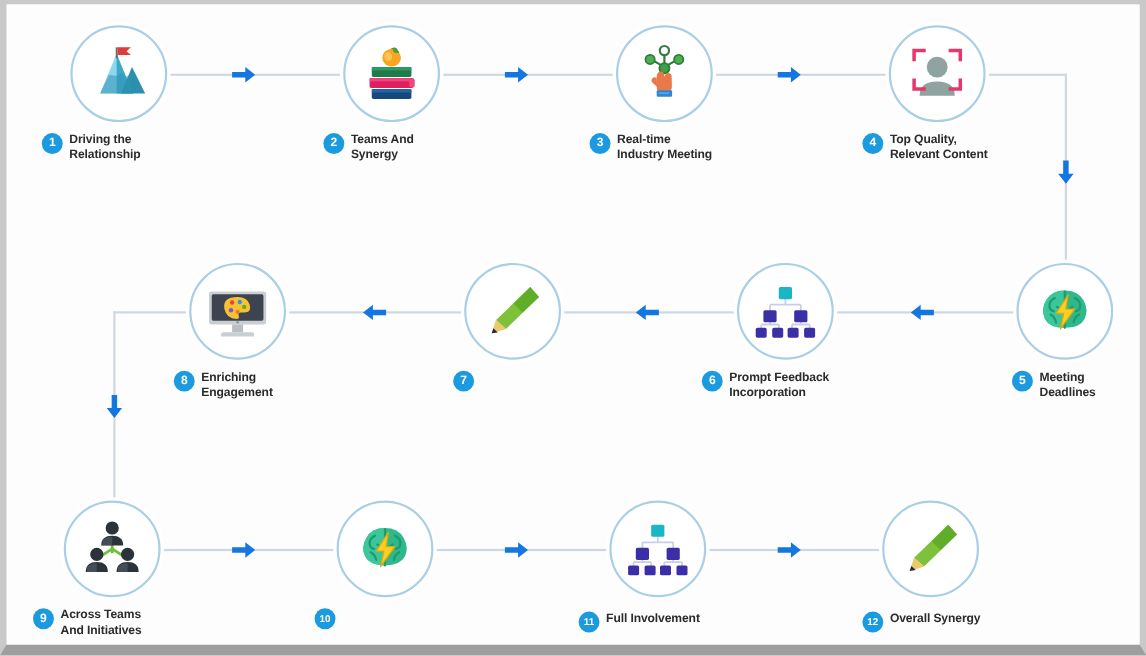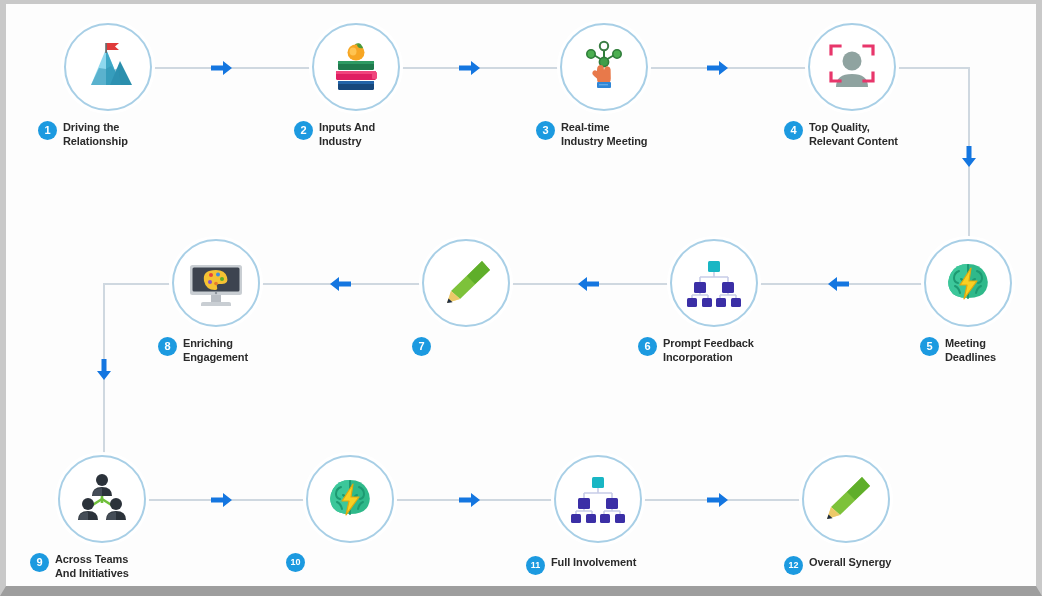--- a/index.html
+++ b/index.html
@@ -174,21 +174,21 @@
             <rect x="8" y="32" width="40" height="9" rx="1.5" fill="#e01f62"></rect>
             <rect x="8" y="32" width="40" height="3" fill="#f0457d"></rect>
             <rect x="44" y="33" width="5" height="7" rx="1" fill="#f0457d"></rect>
             <rect x="10" y="42" width="36" height="9" rx="1.5" fill="#17487d"></rect>
             <rect x="10" y="42" width="36" height="3" fill="#2364a8"></rect>
           </svg>
         </span>
       </div>
       <div class="label" style="left:-18px;top:97px;">
         <span class="badge">2</span>
-        <span class="ltext"><span>Inputs And</span><br><span>Industry</span></span>
+        <span class="ltext"><span>Teams And</span><br><span>Synergy</span></span>
       </div>
     </div>
 
     <div class="node" style="left:554px;top:19px;">
       <div class="circle">
         <span>
           <svg width="56" height="56" viewBox="0 0 56 56">
             <path d="M28 26 L28 8 M28 22 L16 15 M28 22 L40 15" stroke="#2f7d3a" stroke-width="2" fill="none"></path>
             <circle cx="28" cy="7" r="4.2" fill="#ffffff" stroke="#3a7d44" stroke-width="2"></circle>
             <circle cx="15" cy="15" r="4.2" fill="#4caf50" stroke="#2f7d3a" stroke-width="1.6"></circle>

